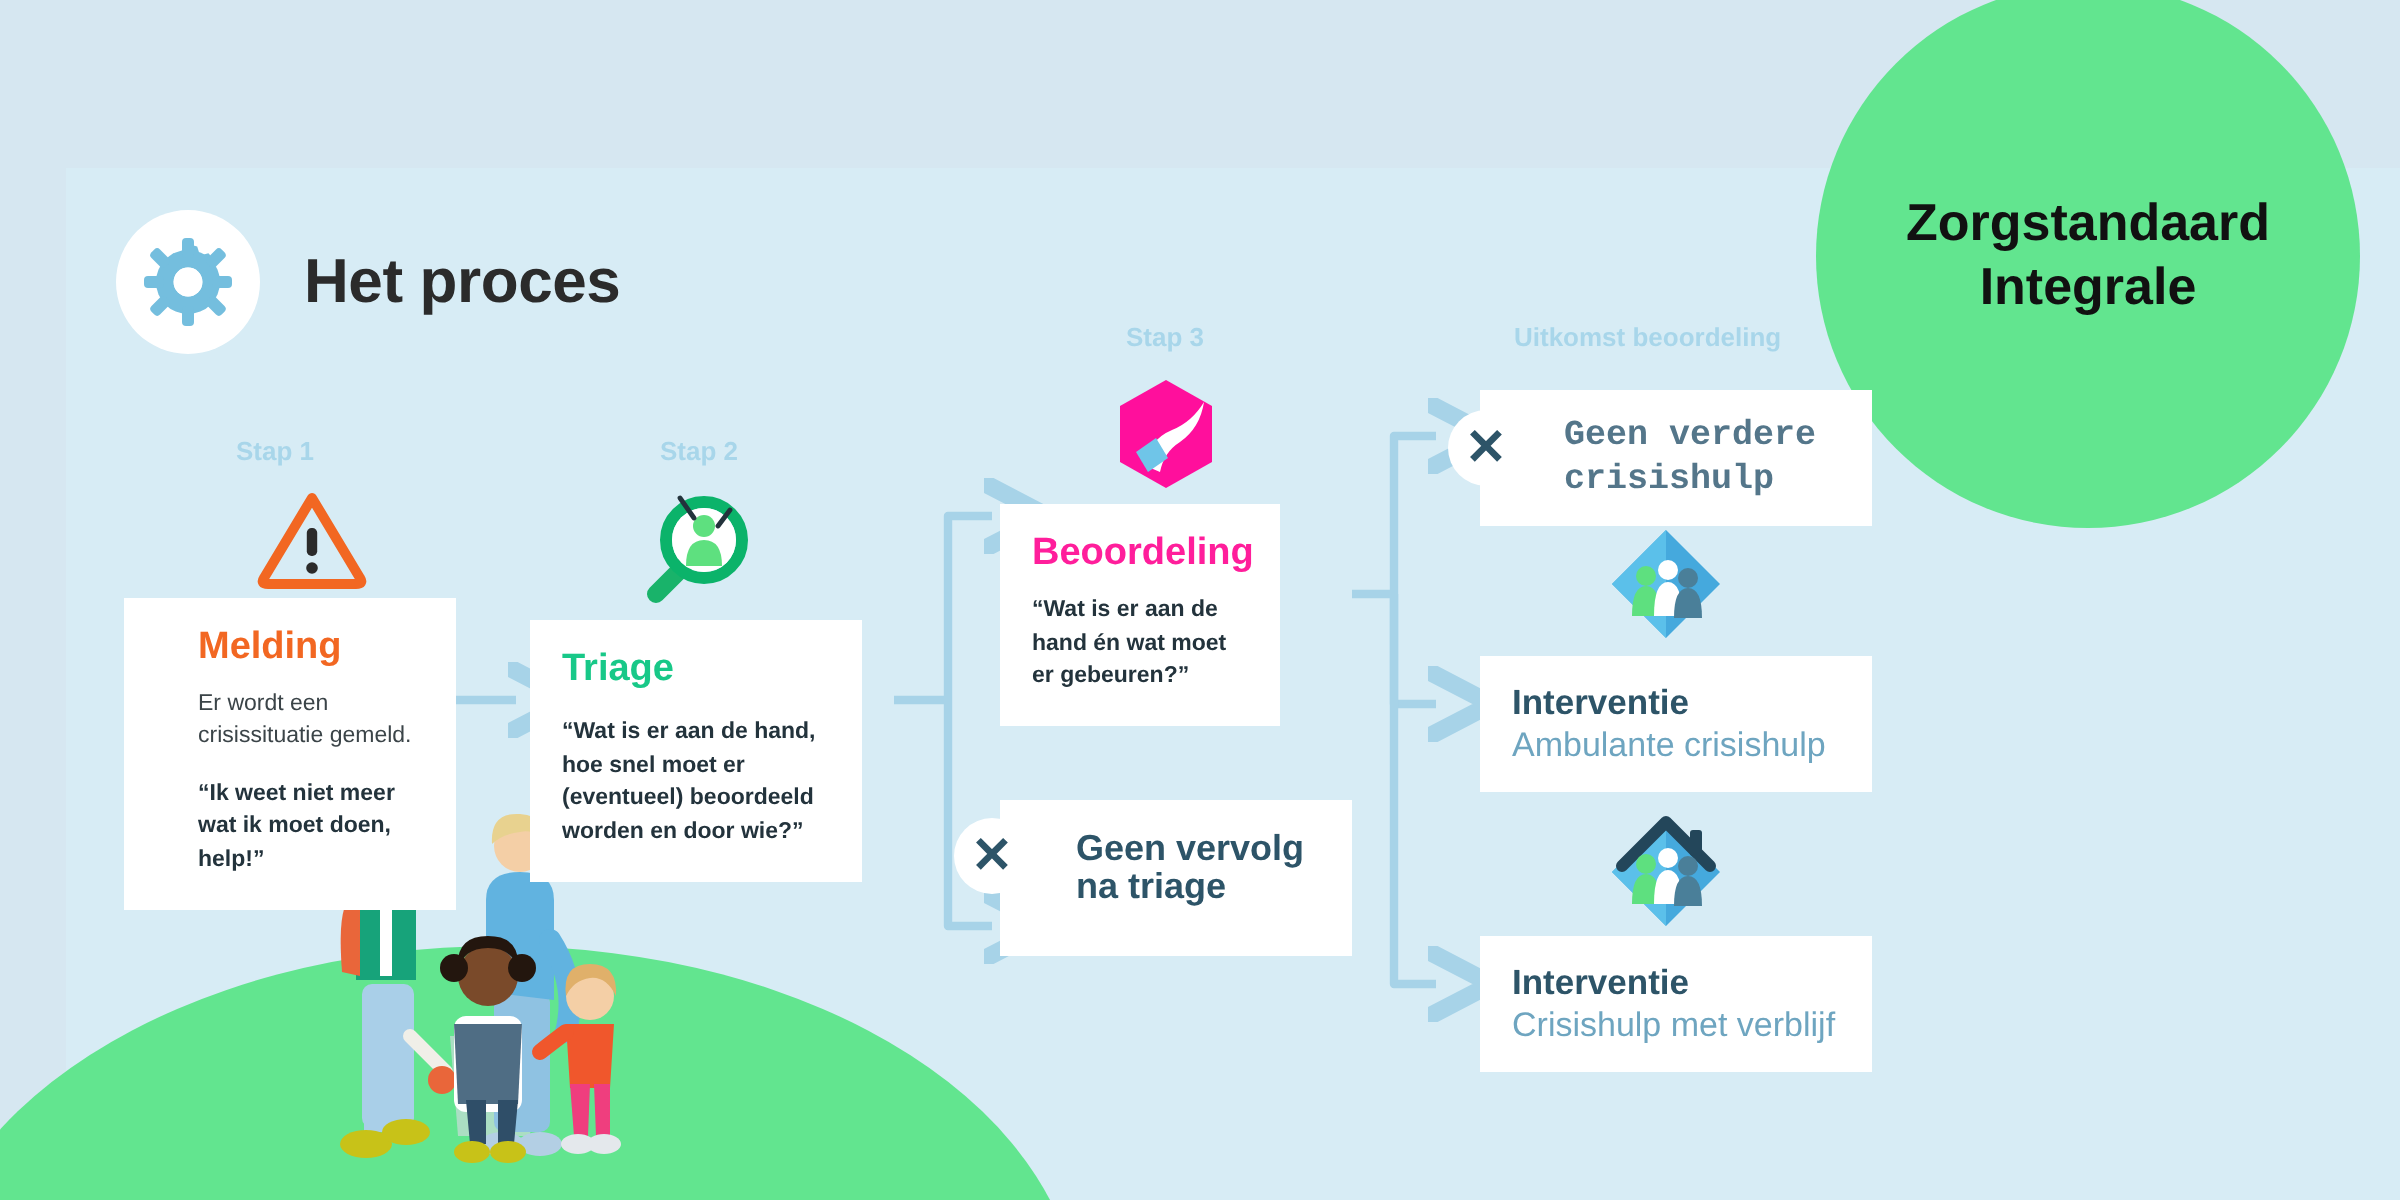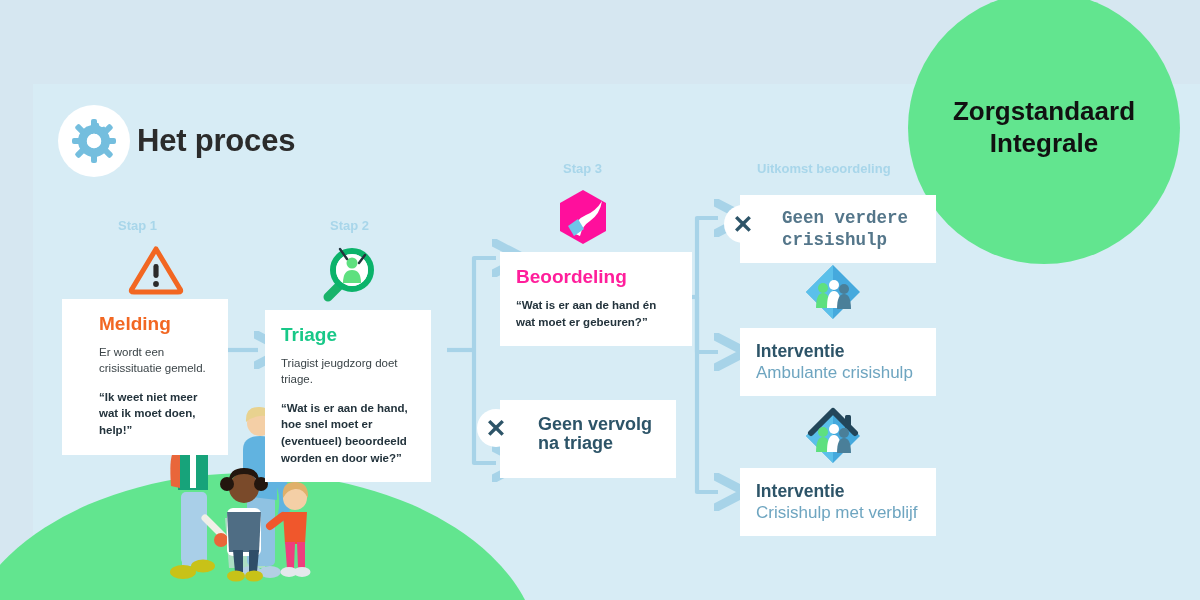--- a/index.html
+++ b/index.html
@@ -14,21 +14,21 @@
 
   
   .bg-base{position:absolute;left:0;top:0;width:1200px;height:600px;background:#d6e7f1;}
   .bg-panel{position:absolute;left:33px;top:84px;width:1167px;height:516px;background:#d7ecf5;}
   .bg-hill{
     position:absolute;left:-40px;top:473px;width:580px;height:300px;
     background:#62e58f;border-radius:50% 50% 0 0 / 62% 62% 0 0;
   }
 
   
-  .header{position:absolute;left:58px;top:105px;display:flex;align-items:center;gap:7px;}
+  .header{position:absolute;left:58px;top:105px;display:flex;align-items:center;gap:22px;}
   .gear-badge{
     width:72px;height:72px;border-radius:50%;background:#ffffff;
     display:flex;align-items:center;justify-content:center;flex:0 0 auto;
   }
   .header-title{
     font-size:31px;font-weight:bold;color:#2b2b2b;letter-spacing:-0.2px;white-space:nowrap;
   }
 
   
   .brand-circle{
@@ -221,33 +221,32 @@
       <circle cx="34" cy="27" r="16" fill="#ffffff"></circle>
       <circle cx="34" cy="20" r="5.5" fill="#5ee07f"></circle>
       <path d="M25,40 Q25,27 34,27 Q43,27 43,40 Z" fill="#5ee07f"></path>
       <path d="M22,6 L29,16" stroke="#23333c" stroke-width="2.4" stroke-linecap="round"></path>
       <path d="M47,12 L41,20" stroke="#23333c" stroke-width="2.4" stroke-linecap="round"></path>
     </svg>
   </div>
 
   <div class="card" style="left:265px;top:310px;width:166px;">
     <p class="card-title title-green">Triage</p>
-    <p class="card-body">Triagist jeugdzorg doet triage.</p>
     <p class="card-quote">“Wat is er aan de hand, hoe snel moet er (eventueel) beoordeeld worden en door wie?”</p>
   </div>
 
   <div class="icon-holder" style="left:556px;top:189px;">
     <svg width="54" height="56" viewBox="0 0 54 56">
       <path d="M27,1 L50,14 L50,42 L27,55 L4,42 L4,14 Z" fill="#ff0f9c"></path>
       <path d="M17,44 Q18,31 30,26 Q40,22 46,12 Q44,25 34,32 Q26,37 24,47 Z" fill="#ffffff"></path>
       <path d="M12,37 L22,30 L28,40 L18,47 Z" fill="#6fc5e8"></path>
     </svg>
   </div>
 
-  <div class="card" style="left:500px;top:252px;width:192px;">
+  <div class="card" style="left:500px;top:252px;width:140px;">
     <p class="card-title title-pink">Beoordeling</p>
     <p class="card-quote" style="margin-top:3px;">“Wat is er aan de hand én wat moet er gebeuren?”</p>
   </div>
 
   <div class="card" style="left:500px;top:400px;width:176px;padding-left:38px;">
     <p class="card-title title-dark-slate" style="font-size:18px;margin-bottom:8px;">Geen vervolg</p>
     <p class="card-title title-dark-slate" style="font-size:18px;margin-top:-10px;margin-bottom:9px;">na triage</p>
   </div>
   <div class="x-marker" style="left:477px;top:409px;">✕</div>
 

